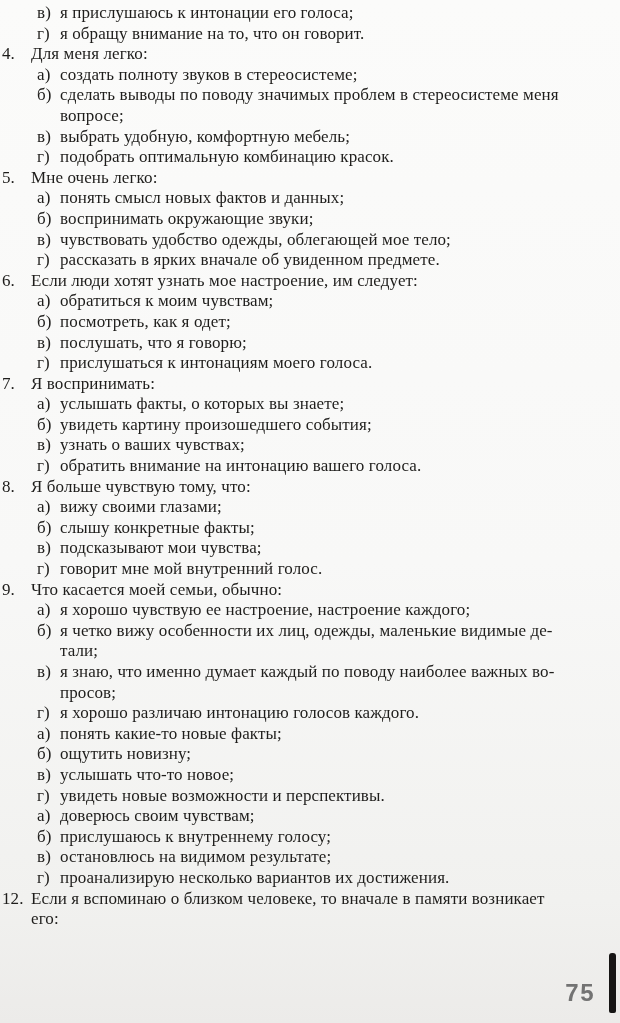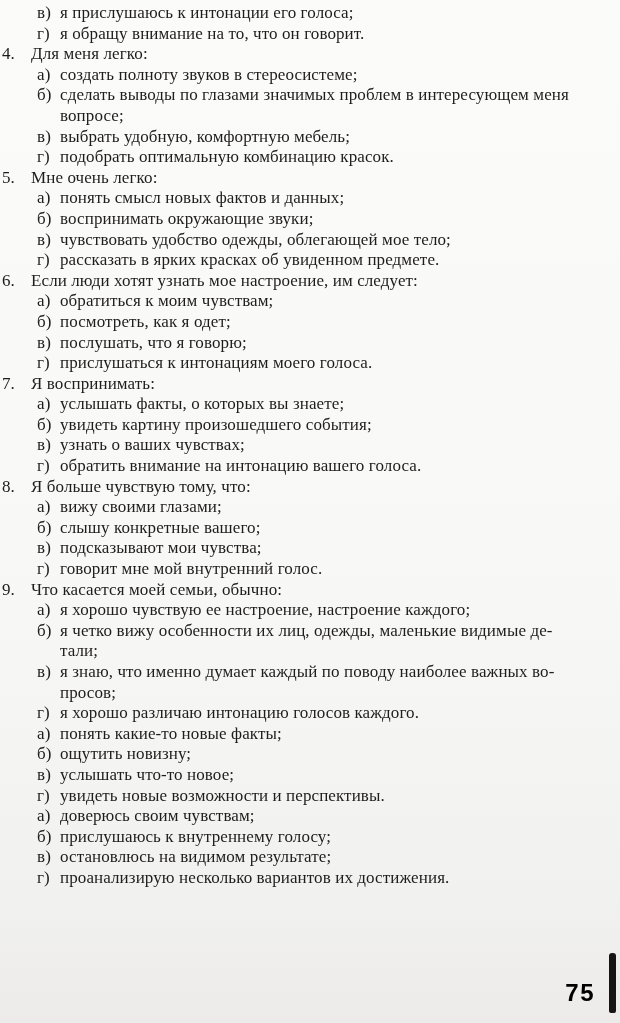--- a/index.html
+++ b/index.html
@@ -55,21 +55,21 @@
     white-space: pre;
   }
   .page-number {
     position: absolute;
     right: 25px;
     bottom: 16px;
     font-family: "Liberation Sans", sans-serif;
     font-weight: 700;
     font-size: 24px;
     letter-spacing: 1.5px;
-    color: #000000;
+    color: #737373;
   }
   .spine-mark {
     position: absolute;
     right: 4px;
     bottom: 10px;
     width: 7px;
     height: 60px;
     background: #161514;
     border-radius: 3px 3px 2px 2px;
   }
@@ -93,21 +93,21 @@
     <span class="q-text">Для меня легко:</span>
   </div>
 
   <div class="opt-row">
     <span class="opt-letter">а)</span>
     <span class="opt-text">создать полноту звуков в стереосистеме;</span>
   </div>
 
   <div class="opt-row">
     <span class="opt-letter">б)</span>
-    <span class="opt-text">сделать выводы по глазами значимых проблем в интересующем меня
+    <span class="opt-text">сделать выводы по поводу значимых проблем в стереосистеме меня
 вопросе;</span>
   </div>
 
   <div class="opt-row">
     <span class="opt-letter">в)</span>
     <span class="opt-text">выбрать удобную, комфортную мебель;</span>
   </div>
 
   <div class="opt-row">
     <span class="opt-letter">г)</span>
@@ -129,21 +129,21 @@
     <span class="opt-text">воспринимать окружающие звуки;</span>
   </div>
 
   <div class="opt-row">
     <span class="opt-letter">в)</span>
     <span class="opt-text">чувствовать удобство одежды, облегающей мое тело;</span>
   </div>
 
   <div class="opt-row">
     <span class="opt-letter">г)</span>
-    <span class="opt-text">рассказать в ярких красках об увиденном предмете.</span>
+    <span class="opt-text">рассказать в ярких вначале об увиденном предмете.</span>
   </div>
 
   <div class="q-row">
     <span class="q-num">6.</span>
     <span class="q-text">Если люди хотят узнать мое настроение, им следует:</span>
   </div>
 
   <div class="opt-row">
     <span class="opt-letter">а)</span>
     <span class="opt-text">обратиться к моим чувствам;</span>
@@ -194,21 +194,21 @@
     <span class="q-text">Я больше чувствую тому, что:</span>
   </div>
 
   <div class="opt-row">
     <span class="opt-letter">а)</span>
     <span class="opt-text">вижу своими глазами;</span>
   </div>
 
   <div class="opt-row">
     <span class="opt-letter">б)</span>
-    <span class="opt-text">слышу конкретные вашего;</span>
+    <span class="opt-text">слышу конкретные факты;</span>
   </div>
 
   <div class="opt-row">
     <span class="opt-letter">в)</span>
     <span class="opt-text">подсказывают мои чувства;</span>
   </div>
 
   <div class="opt-row">
     <span class="opt-letter">г)</span>
     <span class="opt-text">говорит мне мой внутренний голос.</span>
@@ -276,17 +276,22 @@
   <div class="opt-row">
     <span class="opt-letter">в)</span>
     <span class="opt-text">остановлюсь на видимом результате;</span>
   </div>
 
   <div class="opt-row">
     <span class="opt-letter">г)</span>
     <span class="opt-text">проанализирую несколько вариантов их достижения.</span>
   </div>
 
+  <div class="q-row">
+    <span class="q-num">12.</span>
+    <span class="q-text">Если я вспоминаю о близком человеке, то вначале в памяти возникает
+его:</span>
+  </div>
 </div>
 
 <div class="page-number">75</div>
 
 <div class="spine-mark"></div>
 
 </body></html>

